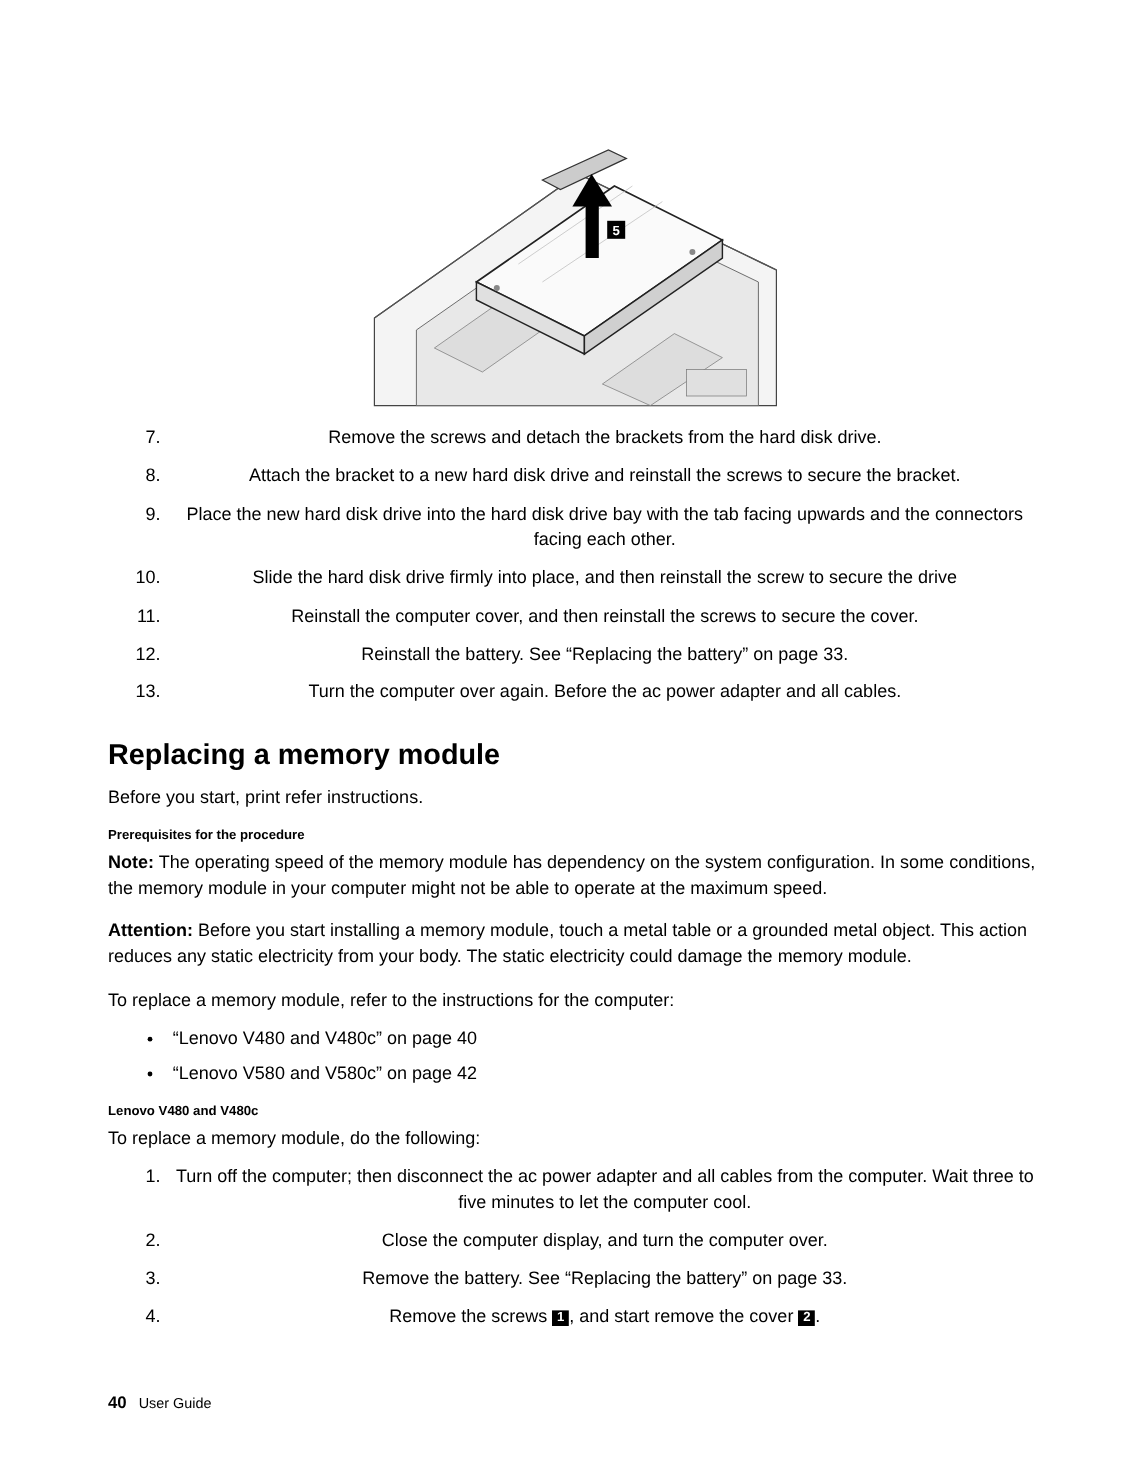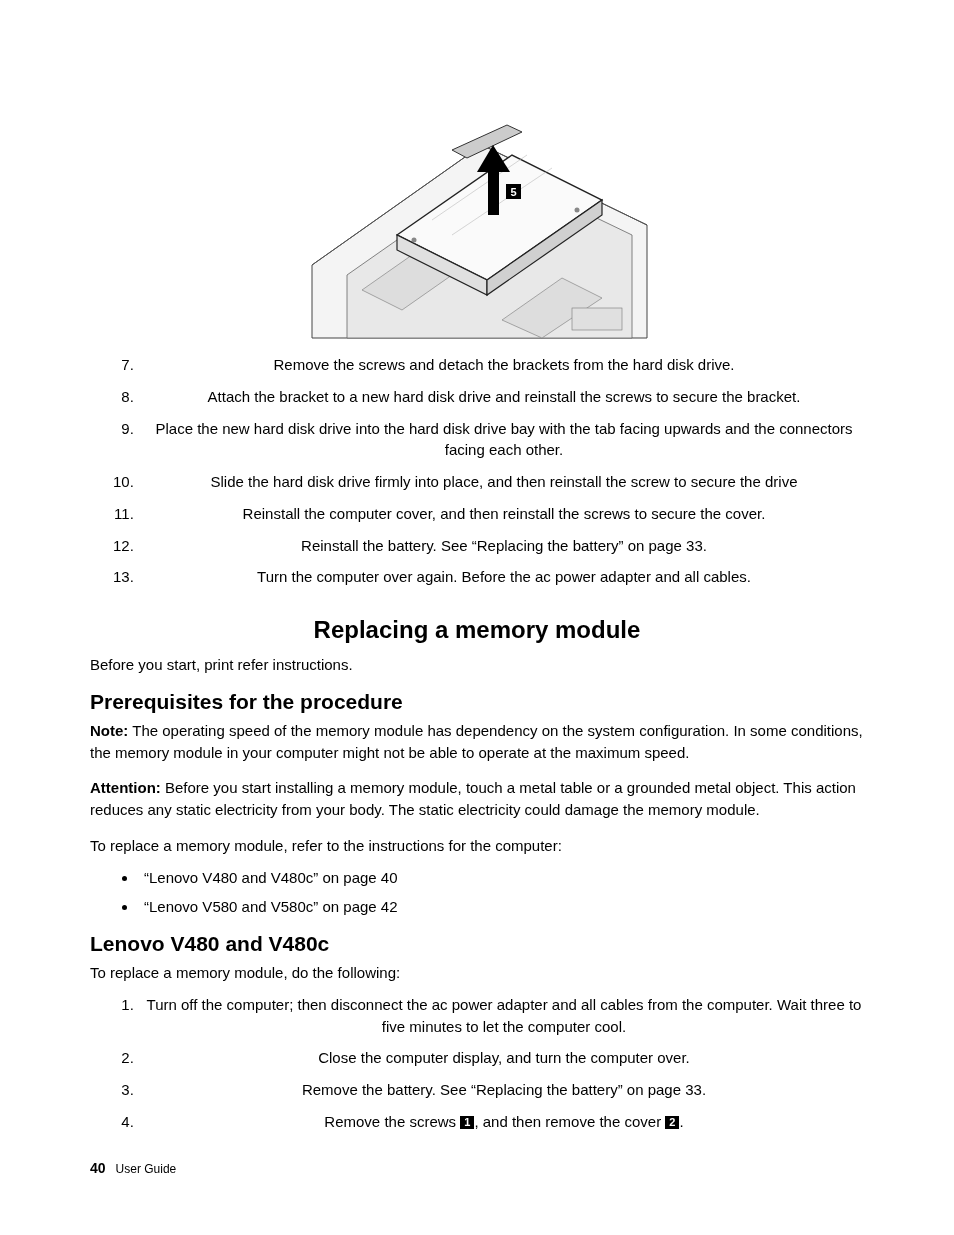--- a/index.html
+++ b/index.html
@@ -2,23 +2,23 @@
 <html><head>
 <meta charset="utf-8">
 <style>
   * { box-sizing: border-box; margin: 0; padding: 0; }
   html, body { width: 954px; height: 1235px; background: #fff; font-family: Arial, Helvetica, sans-serif; color: #000; }
   .page { position: relative; width: 954px; height: 1235px; padding: 90px 90px 70px 90px; }
   .figure-wrap { width: 100%; display: flex; justify-content: center; margin-bottom: 14px; }
   .figure { width: 350px; height: 250px; }
   ol.steps { list-style: decimal; padding-left: 48px; font-size: 15px; line-height: 1.45; text-align: center; }
   ol.steps > li { padding-left: 6px; margin-bottom: 10px; }
-  h2.section-heading { font-size: 24px; font-weight: bold; margin-top: 28px; margin-bottom: 10px; text-align: center; }
+  h2.section-heading { font-size: 24px; font-weight: bold; margin-top: 28px; margin-bottom: 10px; }
   p.body { font-size: 15px; line-height: 1.45; margin-bottom: 14px; }
-  p.subhead { font-size: 21px; font-weight: bold; margin-top: 8px; margin-bottom: 6px; }
+  p.subhead { font-size: 11px; font-weight: bold; margin-top: 8px; margin-bottom: 6px; }
   .note-lead, .attn-lead { font-weight: bold; text-align: right; }
   ul.bullets { list-style: disc; padding-left: 48px; font-size: 15px; line-height: 1.45; margin-bottom: 14px; }
   ul.bullets > li { padding-left: 6px; margin-bottom: 8px; }
   .footer { position: absolute; left: 90px; bottom: 59px; font-size: 12px; }
   .footer .pg { font-weight: bold; font-size: 14px; margin-right: 10px; }
   .callout-badge { display: inline-block; background:#000; color:#fff; font-size: 11px; font-weight: bold; padding: 1px 4px; line-height: 1; vertical-align: 1px; }
 </style>
 </head>
 <body>
 
@@ -93,21 +93,21 @@
 
   <p class="subhead">Lenovo V480 and V480c</p>
 
   <p class="body" style="margin-bottom:10px">To replace a memory module, do the following:</p>
 
   <ol class="steps">
     <li>Turn off the computer; then disconnect the ac power adapter and all cables from the computer. Wait three to five minutes to let the computer cool.</li>
     <li>Close the computer display, and turn the computer over.</li>
     <li>Remove the battery. See “Replacing the battery” on page 33.</li>
     <li>
-      <span>Remove the screws </span><span class="callout-badge">1</span><span>, and then remove the cover </span><span class="callout-badge">2</span><span>.</span>
+      <span>Remove the screws </span><span class="callout-badge">1</span><span>, and start remove the cover </span><span class="callout-badge">2</span><span>.</span>
     </li>
   </ol>
 
   <div class="footer">
     <span class="pg">40</span><span>User Guide</span>
   </div>
 
 </div>
 
 </body></html>

